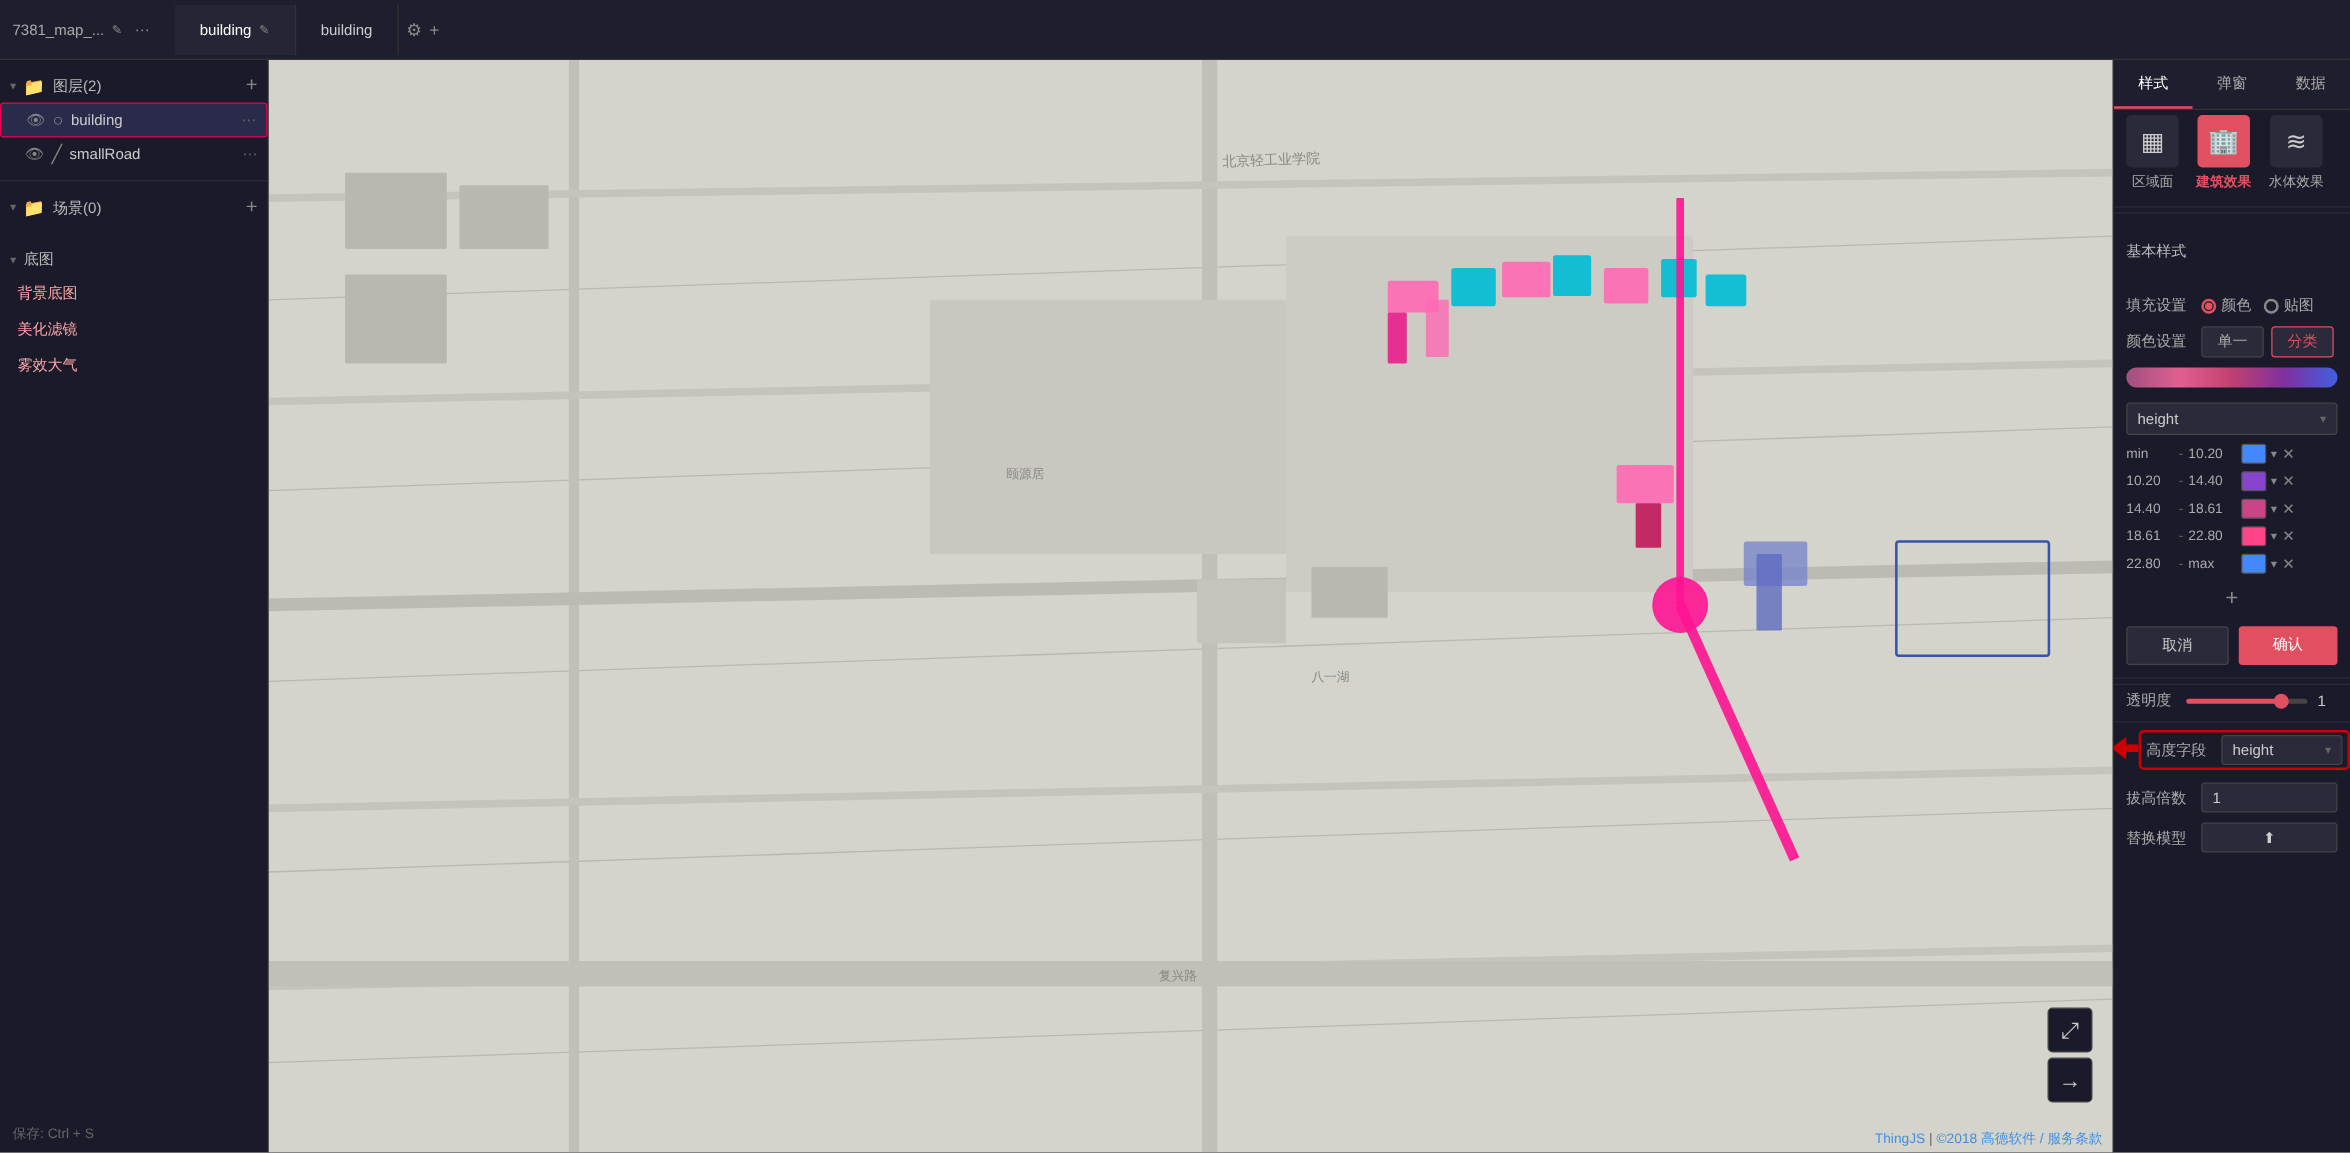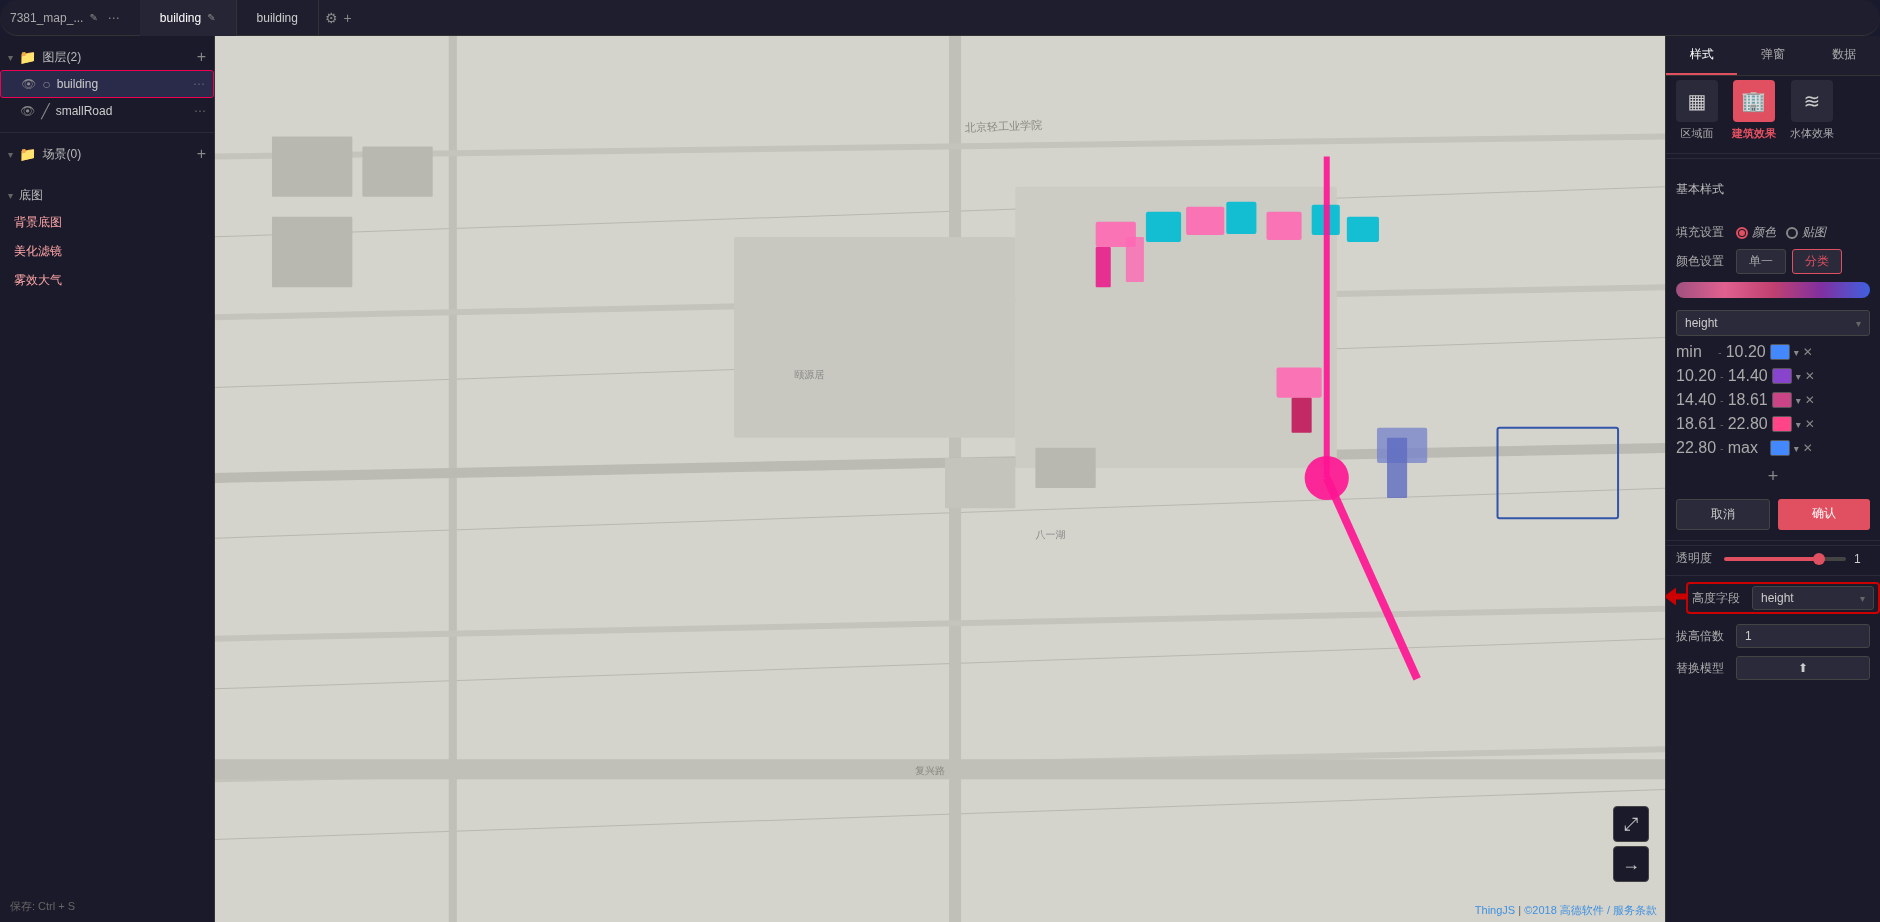--- a/index.html
+++ b/index.html
@@ -1,27 +1,26 @@
 <!DOCTYPE html>
 <html><head>
   <meta charset="utf-8">
   <style>
     * { margin: 0; padding: 0; box-sizing: border-box; }
     body { width: 1880px; height: 922px; overflow: hidden; font-family: 'Microsoft YaHei', sans-serif; background: #1a1a2e; color: #ccc; font-size: 12px; display: flex; flex-direction: column; }
 
     
     .top-bar {
-      height: 36px;
+      height: 48px;
       background: #1e1e2e;
       display: flex;
       align-items: center;
       padding: 0 10px;
       border-bottom: 1px solid #333;
       flex-shrink: 0;
-      border-radius: 19px;
     }
     .top-bar-left {
       display: flex;
       align-items: center;
       gap: 6px;
       color: #aaa;
       font-size: 12px;
     }
     .top-bar-edit-icon { color: #888; font-size: 10px; cursor: pointer; }
     .top-bar-menu-icon { color: #888; cursor: pointer; margin-left: 4px; }
@@ -99,21 +98,21 @@
       padding: 6px 14px;
       cursor: pointer;
       font-size: 12px;
       color: #fca5a5;
       display: flex;
       align-items: center;
     }
 
     
     .right-panel {
-      width: 215px;
+      width: 190px;
       background: #1a1a2a;
       border-left: 1px solid #333;
       display: flex;
       flex-direction: column;
       flex-shrink: 0;
       overflow-y: auto;
     }
 
     
     .panel-tabs {
@@ -180,21 +179,21 @@
       color: #bbb;
       border-top: 1px solid #2a2a3a;
     }
     .form-row {
       display: flex;
       align-items: center;
       padding: 4px 10px;
       gap: 6px;
     }
     .form-label { color: #aaa; font-size: 12px; min-width: 54px; }
-    .radio-group { display: flex; gap: 10px; align-items: flex-start; font-style: italic; }
+    .radio-group { display: flex; gap: 10px; align-items: flex-start; }
     .radio-item { display: flex; align-items: center; gap: 4px; font-size: 12px; color: #aaa; cursor: pointer; }
     .radio-dot {
       width: 12px; height: 12px; border-radius: 50%;
       border: 2px solid #888;
       display: flex; align-items: center; justify-content: center;
     }
     .radio-dot.checked { border-color: #e05060; }
     .radio-dot.checked::after { content: ''; width: 6px; height: 6px; border-radius: 50%; background: #e05060; }
 
     .color-btn-group { display: flex; gap: 6px; }
@@ -235,21 +234,21 @@
     }
 
     
     .range-row {
       display: flex;
       align-items: center;
       padding: 3px 10px;
       gap: 4px;
     }
     .range-val {
-      font-size: 16px;
+      font-size: 11px;
       color: #aaa;
       min-width: 38px;
     }
     .range-dash { color: #666; font-size: 11px; }
     .color-swatch {
       width: 20px; height: 16px;
       border-radius: 2px;
       border: 1px solid #555;
       cursor: pointer;
       flex-shrink: 0;

